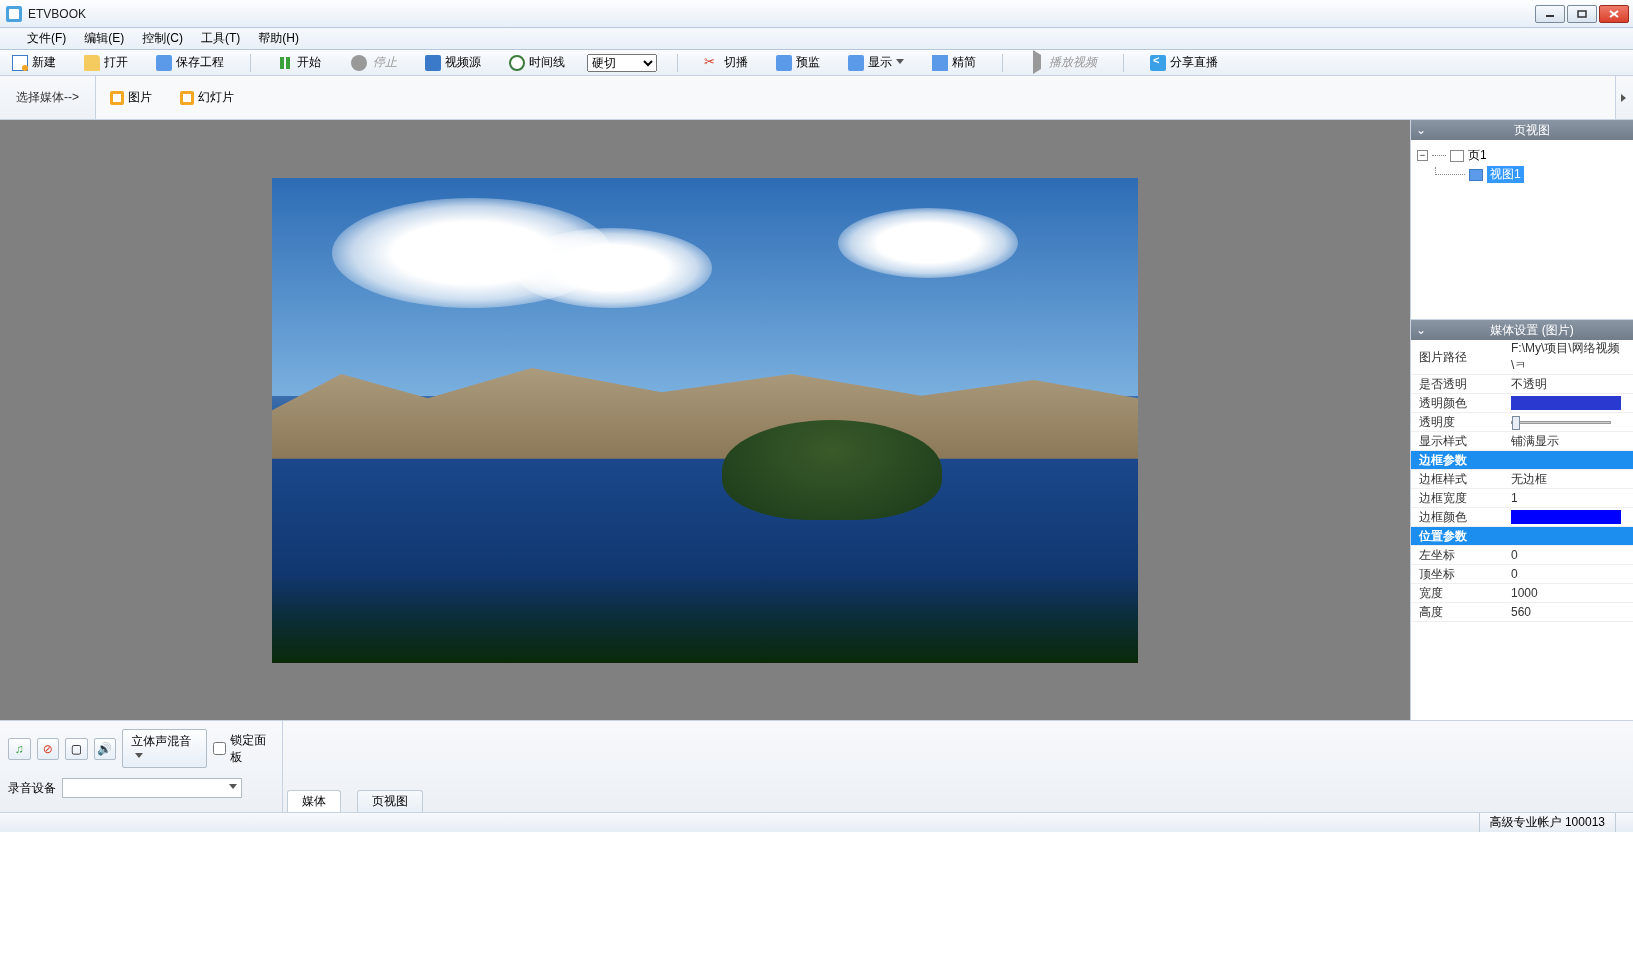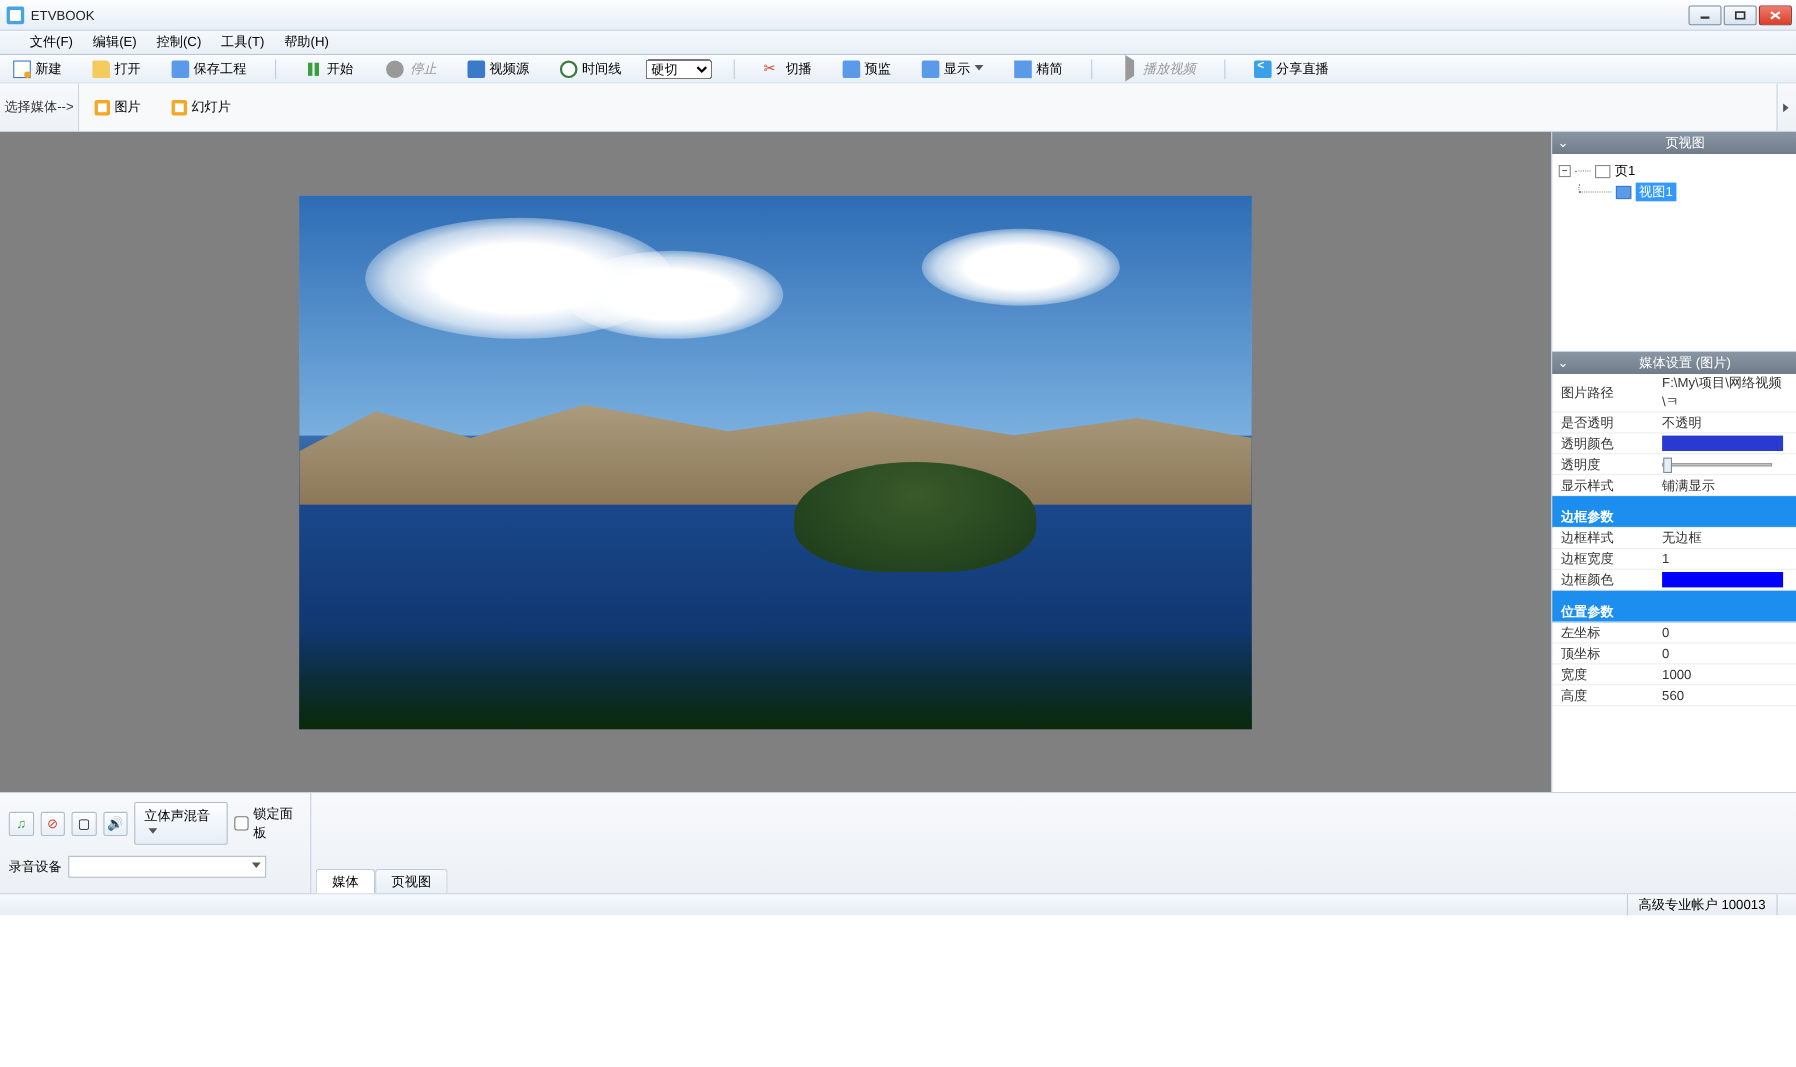--- a/index.html
+++ b/index.html
@@ -25,21 +25,21 @@
 .tbtn { display: flex; align-items: center; gap: 4px; padding: 2px 6px; cursor: pointer; border-radius: 2px; }
 .tbtn.disabled { color: #999; cursor: default; font-style: italic; }
 .tbtn .ticon { width: 16px; height: 16px; display: inline-block; position: relative; }
 .sep { width: 1px; height: 18px; background: #c0ccd8; margin: 0 4px; }
 .tsel { height: 18px; font-size: 12px; }
 .carrot { width: 8px; height: 8px; display: inline-block; }
 .carrot::after { content: ""; display: block; width: 0; height: 0; border-left: 4px solid transparent; border-right: 4px solid transparent; border-top: 5px solid #555; }
 
 
 .mediabar { height: 44px; background: linear-gradient(#f7f9fc,#edf2f7); border-bottom: 1px solid #c7d3e0; display: flex; align-items: stretch; }
-.mediabar .mlabel { width: 72px; display: flex; align-items: center; justify-content: center; border-right: 1px solid #c7d3e0; color: #333; }
+.mediabar .mlabel { width: 96px; display: flex; align-items: center; justify-content: center; border-right: 1px solid #c7d3e0; color: #333; }
 .mediabar .tabs { flex: 1; display: flex; flex-direction: column; }
 .mediabar .tabrow { height: 20px; display: flex; align-items: center; padding-left: 6px; gap: 0; border-bottom: 1px solid #d6dee7; background: linear-gradient(#f0f5fa,#e6edf4); }
 .tabitem { padding: 2px 18px; border-right: 1px solid #d0d8e0; cursor: pointer; }
 .tabitem.active { background: #fdfefe; border-bottom: 1px solid #fff; margin-bottom: -1px; }
 .mediabar .subrow { flex: 1; display: flex; align-items: center; padding-left: 8px; gap: 16px; background: #f7f9fb; }
 .subbtn { display: flex; align-items: center; gap: 4px; cursor: pointer; padding: 2px 6px; }
 .subbtn .sico { width: 14px; height: 14px; background: #f5a623; border-radius: 2px; position: relative; }
 .subbtn .sico::after { content:""; position:absolute; inset:3px; background:#fff; }
 .mediabar .expand { width: 18px; display:flex; align-items:center; justify-content:center; border-left:1px solid #c7d3e0; cursor:pointer; }
 
@@ -68,38 +68,38 @@
 .tree-icon { width: 14px; height: 12px; background: #fff; border: 1px solid #888; display:inline-block; }
 .tree-icon.img { background: #5a9ae8; border-color: #3a7ac8; }
 .tree-label.selected { background: #3399ff; color: #fff; padding: 0 3px; }
 
 .props-panel { flex: 1; display:flex; flex-direction:column; }
 .props-body { flex: 1; overflow: auto; }
 .prow { display: flex; min-height: 19px; align-items: center; border-bottom: 1px solid #eee; }
 .prow .pname { width: 96px; padding-left: 8px; color: #333; }
 .prow .pval { flex: 1; padding-left: 4px; color: #333; position: relative; }
 .prow.section { background: #1b8ef0; color: #fff; font-weight: bold; }
-.prow.section .pname { color: #fff; margin-top: 11px; }
+.prow.section .pname { color: #fff; }
 .swatch { display: inline-block; width: 110px; height: 14px; vertical-align: middle; }
 .slider-track { width: 100px; height: 3px; background: #ccc; position: relative; display:inline-block; vertical-align: middle; border: 1px solid #999; }
 .slider-thumb { position: absolute; width: 8px; height: 14px; background: #e8eef4; border: 1px solid #7a8a9a; top: -6px; left: 0; }
 
 
 .bottom { display: flex; height: 92px; border-top: 1px solid #c7d3e0; background: linear-gradient(#f7f9fc,#ecf0f5); }
 .bottom-left { width: 283px; border-right: 1px solid #c7d3e0; padding: 8px; display:flex; flex-direction:column; gap: 10px; }
 .bl-row1 { display:flex; align-items:center; gap: 6px; }
 .sqbtn { width: 24px; height: 22px; border: 1px solid #b0bcc8; background: linear-gradient(#fdfeff,#e6eef7); border-radius: 2px; display:flex; align-items:center; justify-content:center; cursor:pointer; }
 .pillbtn { border: 1px solid #b0bcc8; background: linear-gradient(#fdfeff,#e6eef7); border-radius: 2px; padding: 3px 8px; cursor:pointer; }
 .chkwrap { display:flex; align-items:center; gap: 4px; }
 .bl-row2 { display:flex; align-items:center; gap: 6px; }
 .selwrap { border: 1px solid #b0bcc8; background: #fff; height: 20px; width: 180px; display:flex; align-items:center; padding: 0 4px; }
 .selwrap .dd { margin-left: auto; }
 
 .bottom-right { flex: 1; position: relative; }
-.bottom-tabs { position: absolute; bottom: 0; left: 4px; display: flex; gap: 0; }
+.bottom-tabs { position: absolute; bottom: 0; left: 4px; display: flex; gap: 16px; }
 .btab { padding: 2px 14px; border: 1px solid #c0ccd8; border-bottom: none; background: linear-gradient(#f6f9fc,#e8eff6); cursor: pointer; border-radius: 3px 3px 0 0; }
 .btab.active { background: #fff; }
 
 
 .statusbar { height: 20px; border-top: 1px solid #c7d3e0; background: linear-gradient(#f7f9fc,#e6edf4); display:flex; align-items:center;padding-left:24px; }
 .statusbar .spacer { flex: 1; }
 .statusbar .sseg { padding: 0 10px; border-left: 1px solid #c0ccd8; height: 100%; display:flex; align-items:center; }
 
 
 .ic-new { background: #fff; border: 1px solid #3a7ac8; }
@@ -180,21 +180,21 @@
       <span>停止</span>
     </div>
   <div class="tbtn">
       <span class="ticon ic-cam"></span>
       <span>视频源</span>
     </div>
   <div class="tbtn">
       <span class="ticon ic-clock"></span>
       <span>时间线</span>
     </div>
-  <select class="tsel" style="width:60px"><option>硬切</option></select>
+  <select class="tsel" style="width:70px"><option>硬切</option></select>
   <span class="sep"></span>
   <div class="tbtn">
       <span class="ticon ic-cut"></span>
       <span>切播</span>
     </div>
   <div class="tbtn">
       <span class="ticon ic-prev"></span>
       <span>预监</span>
     </div>
   <div class="tbtn">

